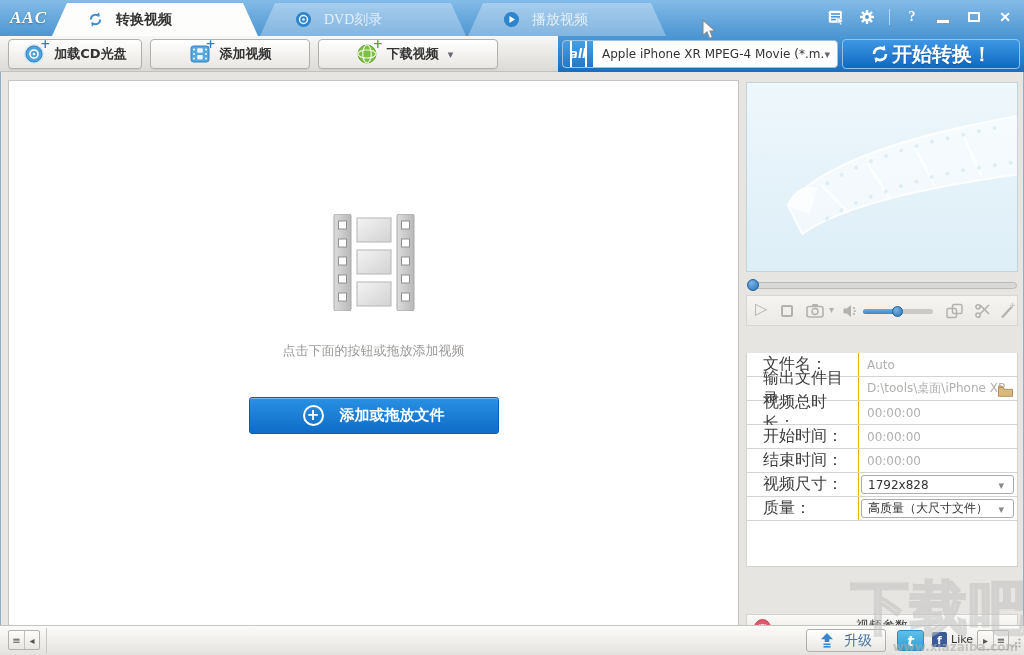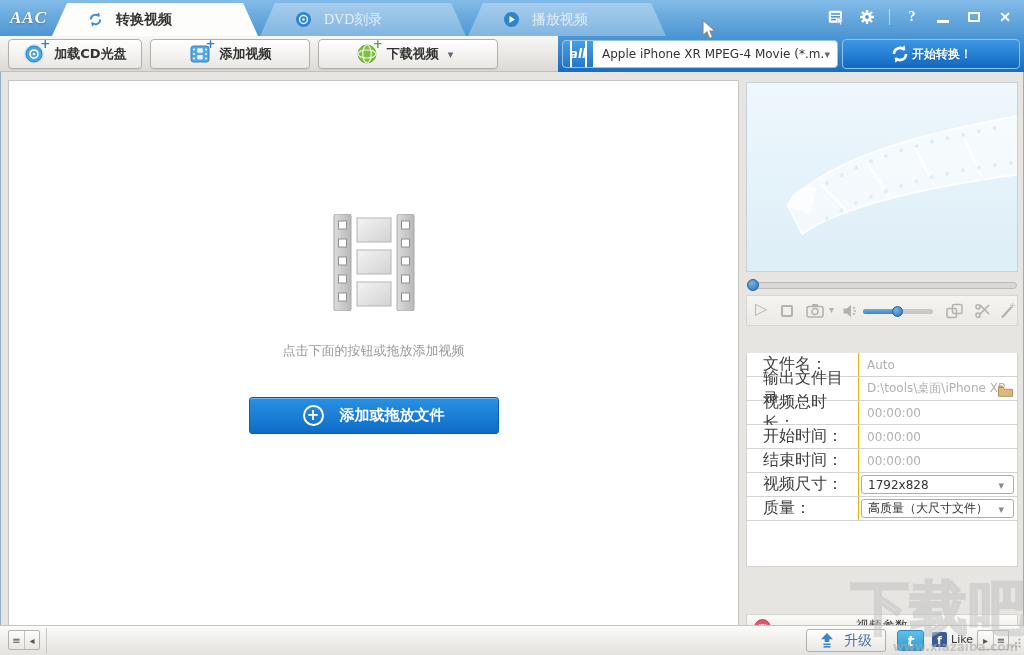--- a/index.html
+++ b/index.html
@@ -44,21 +44,21 @@
   .allbadge { width:30px; height:28px; background:linear-gradient(#4aa0e0,#2176cc);
               display:flex; align-items:center; justify-content:center; flex:none; }
   .allbadge .allbox { width:17px; height:32px; border:2px solid #fff; border-radius:0;
                       color:#fff; font-size:12px; font-style:italic; font-weight:bold;
                       display:flex; align-items:center; justify-content:center; }
   .format-text { flex:1; font-size:12px; color:#333; padding:0 4px 0 9px; white-space:nowrap; overflow:hidden; }
   .caret { color:#667; font-size:11px; padding-right:7px; }
   .convert-btn { position:absolute; left:842px; top:3px; width:178px; height:30px; border-radius:4px;
                  border:1px solid #8ec3ee; background:linear-gradient(#3f97e4,#0e69c2);
                  display:flex; align-items:center; justify-content:center; gap:2px;
-                 color:#fff; font-size:12px; font-weight:bold; cursor:default;
+                 color:#fff; font-size:20px; font-weight:bold; cursor:default;
                  text-shadow:0 1px 1px rgba(0,40,90,.4); }
 
   
   .dropzone { position:absolute; left:8px; top:80px; width:731px; height:635px; background:#fff;
               border:1px solid #c6c4c0; display:flex; flex-direction:column; align-items:center; }
   .film-big { margin-top:133px; }
   .drop-hint { margin-top:27px; font-size:13px; color:#9c9a98; }
   .add-files-btn { margin-top:37px; width:250px; height:37px; border-radius:3px;
                    border:1px solid #0b5eae; background:linear-gradient(#2a91e4,#0e6cc6);
                    display:flex; align-items:center; justify-content:center; gap:16px;

